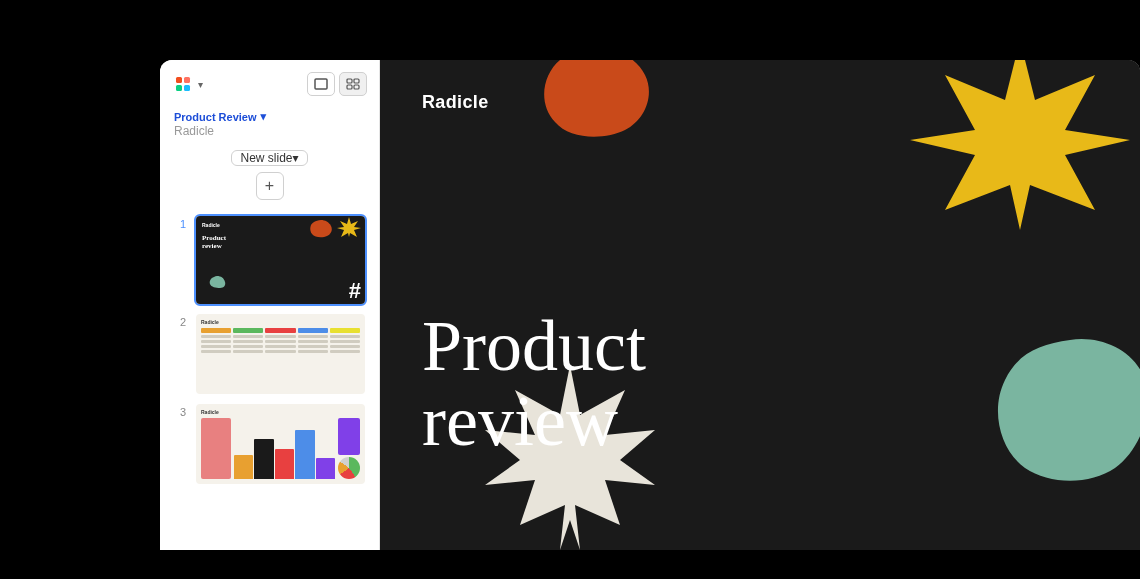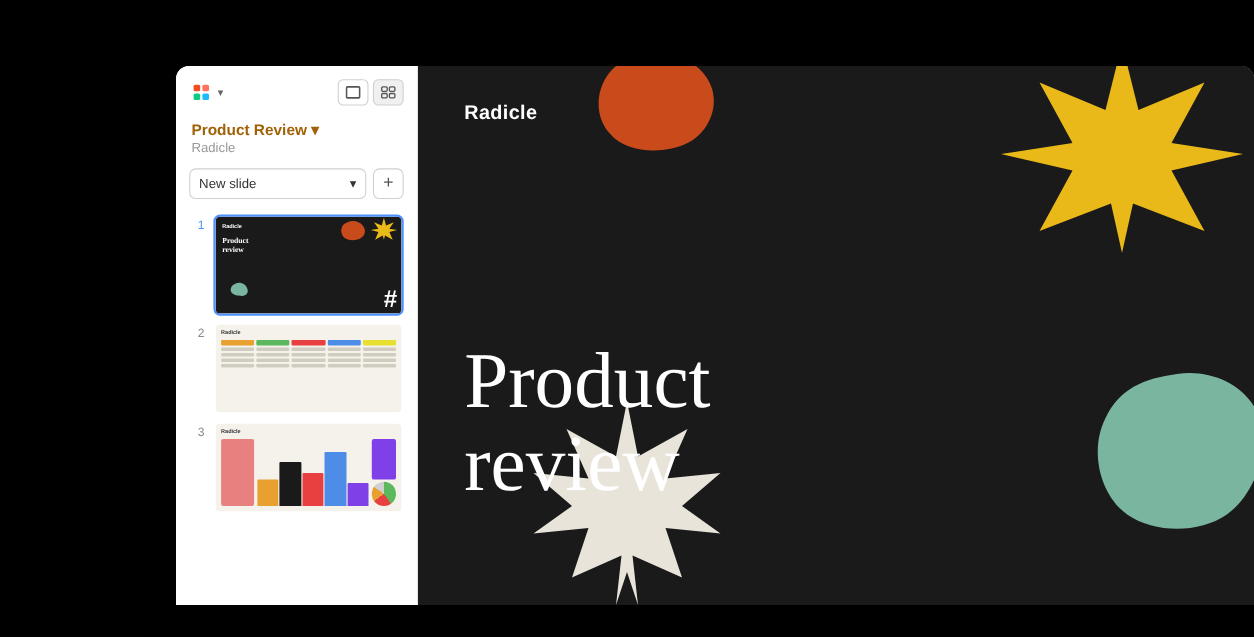--- a/index.html
+++ b/index.html
@@ -92,40 +92,41 @@
 
     .view-btn.active {
       background: #f0f0f0;
     }
 
     .sidebar-header {
       padding: 4px 14px 2px 14px;
     }
 
     .presentation-title {
-      font-size: 14px;
+      font-size: 11px;
       font-weight: 600;
-      color: #a16207;
+      color: #1d4ed8;
       display: flex;
       align-items: center;
       gap: 4px;
       cursor: pointer;
     }
 
     .presentation-subtitle {
       font-size: 12px;
       color: #999;
       margin-top: 1px;
     }
 
     .new-slide-bar {
       display: flex;
       align-items: center;
       gap: 6px;
       padding: 10px 12px;
+      flex-direction: column;
     }
 
     .new-slide-btn {
       flex: 1;
       height: 28px;
       border: 1px solid #d0d0d0;
       border-radius: 6px;
       background: #fff;
       font-size: 12px;
       color: #333;

